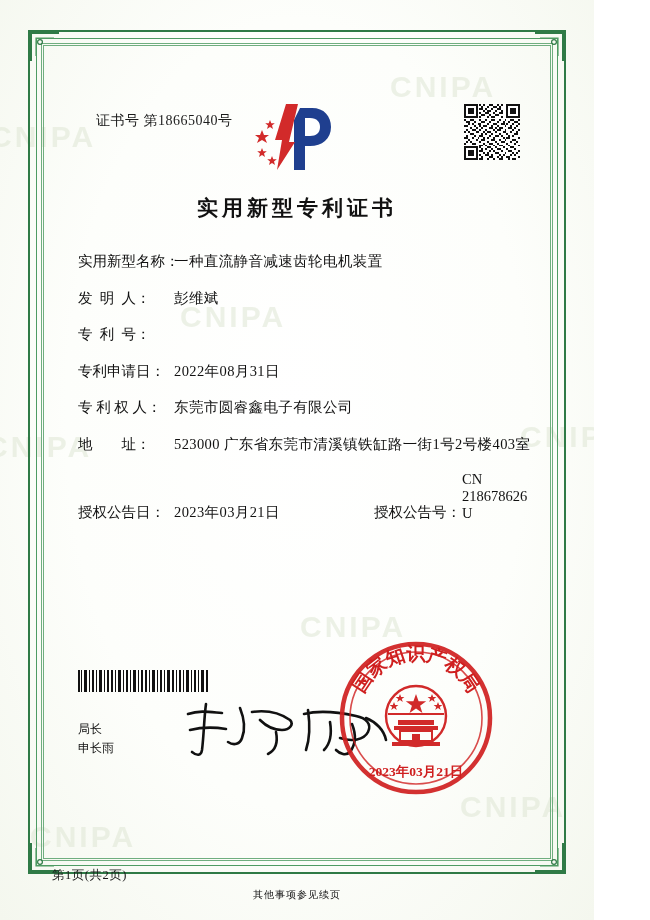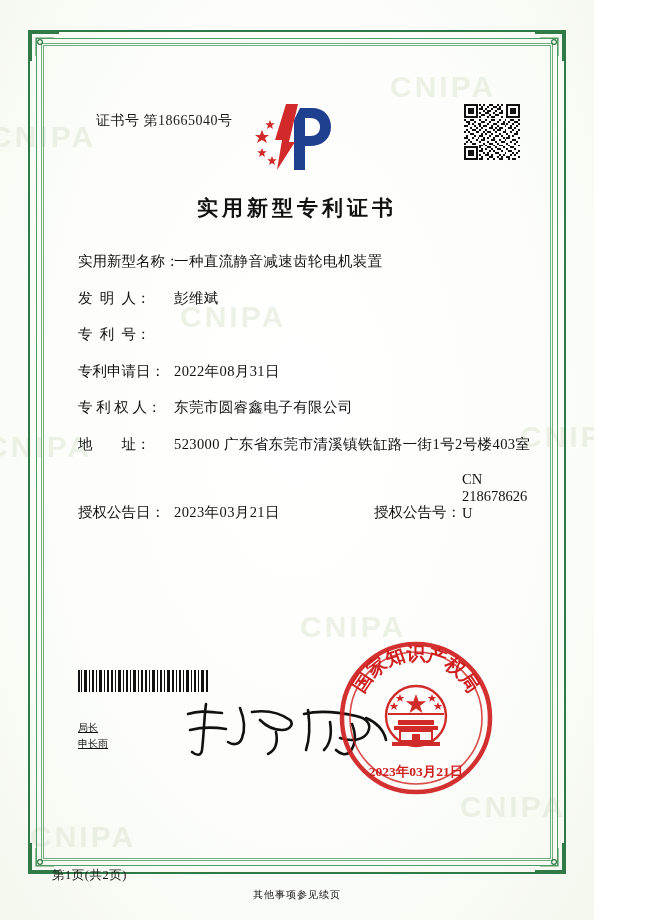--- a/index.html
+++ b/index.html
@@ -191,24 +191,23 @@
     left: 26px;
     top: 616px;
     width: 130px;
     height: 22px;
   }
 
   .signature-block {
     position: absolute;
     left: 26px;
     top: 666px;
-    font-size: 10px;
+    font-size: 12px;
     line-height: 1.55;
     color: #111;
-    text-decoration: underline;
   }
   .handwriting {
     position: absolute;
     left: 128px;
     top: 646px;
     width: 220px;
     height: 60px;
   }
 
   

